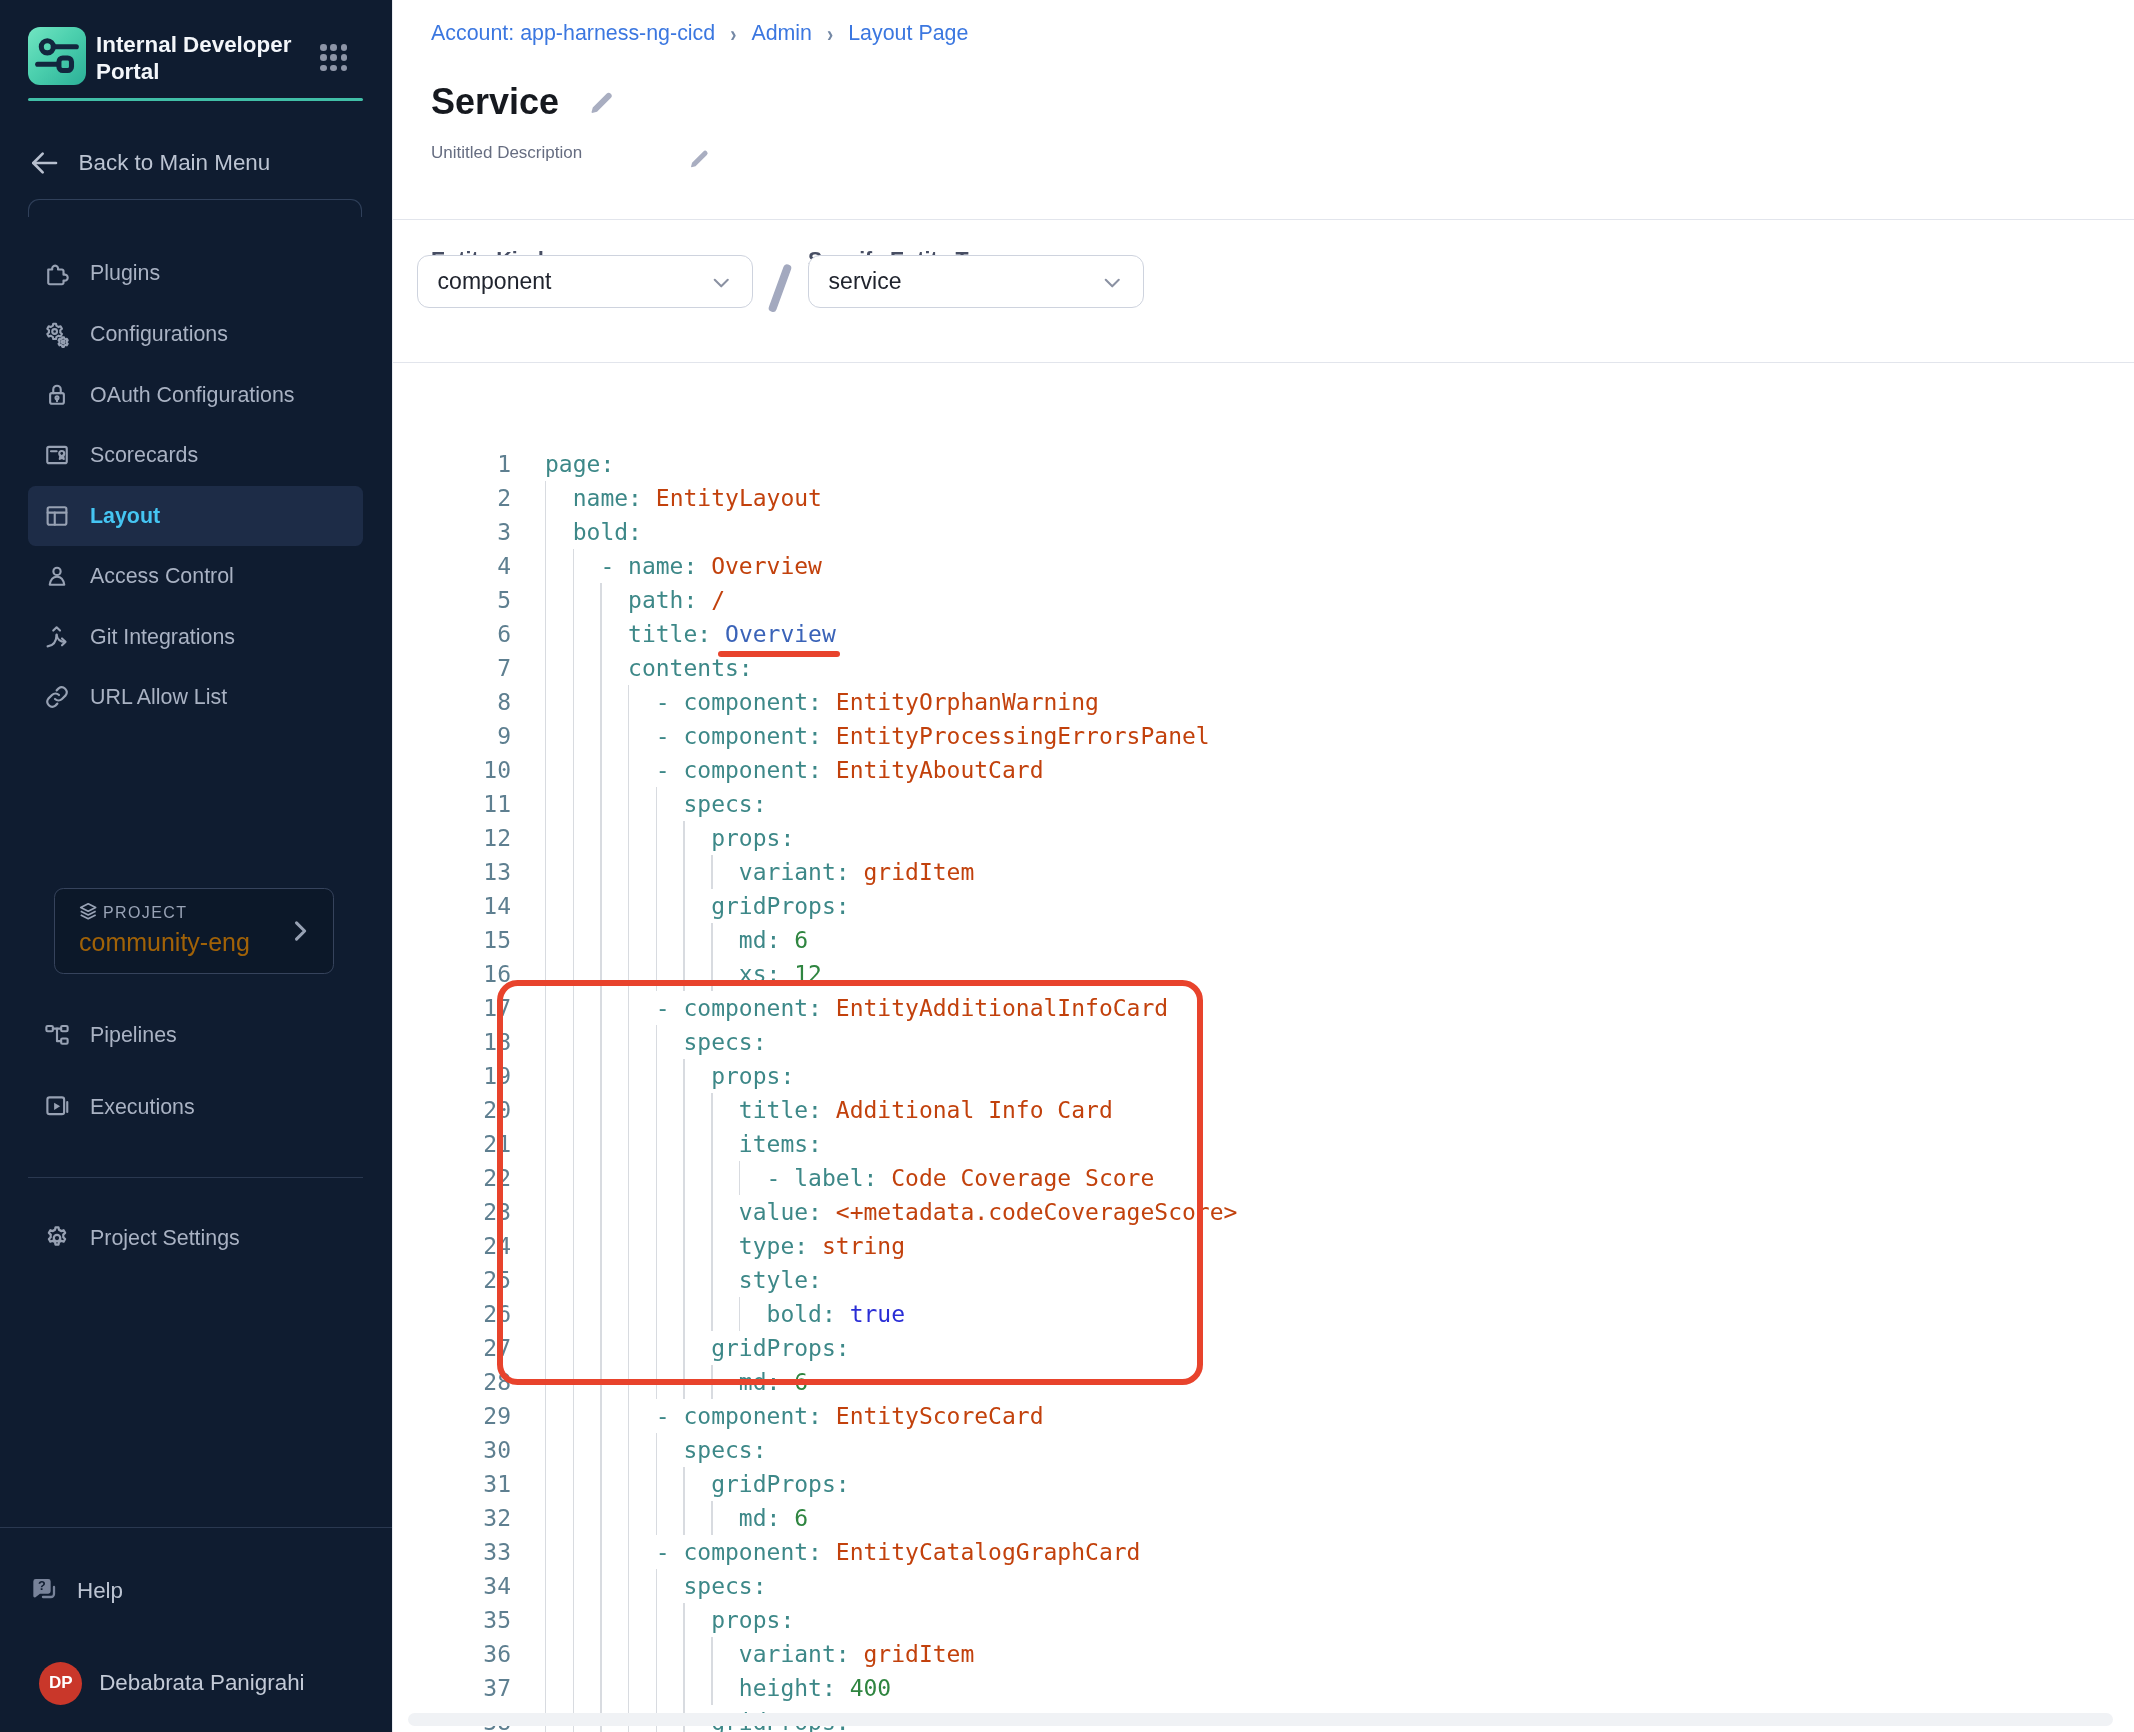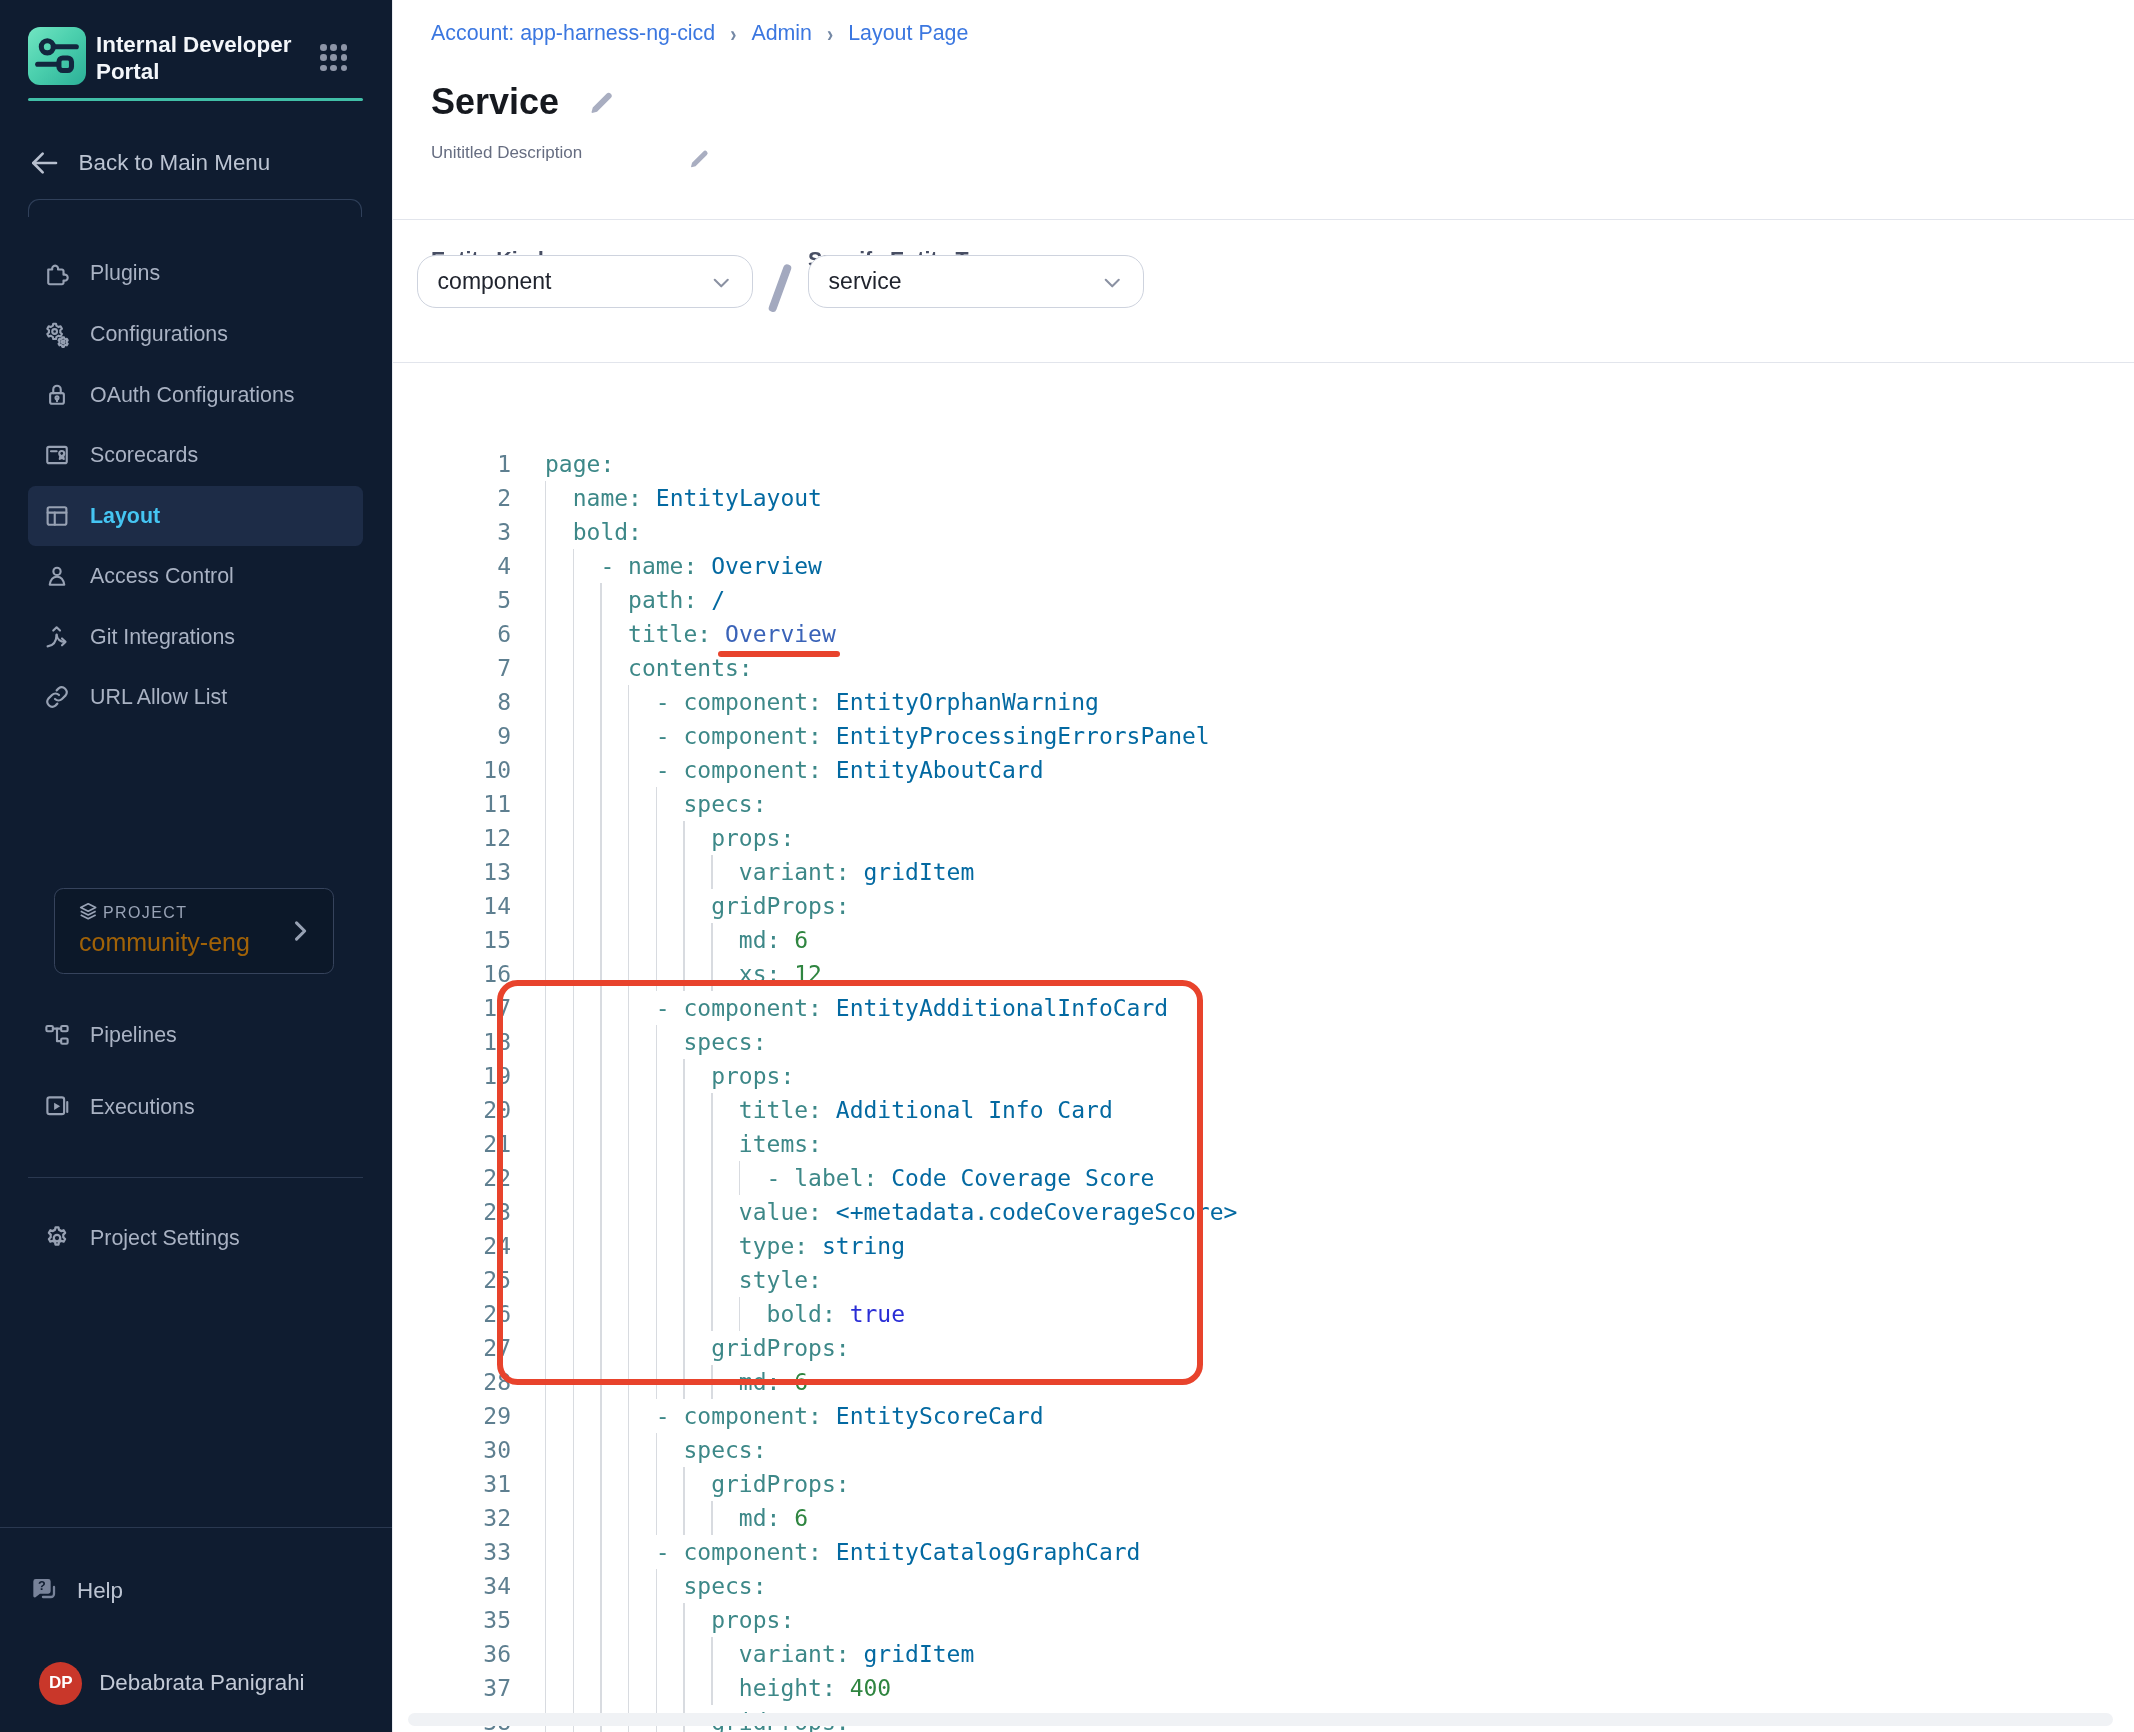--- a/index.html
+++ b/index.html
@@ -44,36 +44,36 @@
   .crumbs{position:absolute;left:38px;top:20.5px;font-size:21.4px;display:flex;align-items:flex-end;gap:15px;}
   .crumb{color:#3b77e0;cursor:pointer;}
   .crumb-sep{color:#7488a5;font-size:18.6px;font-weight:bold;transform:scaleY(1.2);}
   .page-title{position:absolute;left:38px;top:81px;font-size:36px;font-weight:bold;color:#16191f;}
   .pencil{display:inline-block;}
   .title-pencil{position:absolute;left:190px;top:86px;}
   .desc{position:absolute;left:38px;top:143px;font-size:17px;color:#666d81;}
   .desc-pencil{position:absolute;left:291px;top:145px;}
   .hdiv{position:absolute;left:0;right:0;height:0.9px;background:#e2e5ec;}
   .fld-label{position:absolute;font-size:21.4px;font-weight:bold;color:#474e63;}
-  .select{position:absolute;width:336px;height:53px;box-sizing:border-box;border:1.4px solid #ced3de;border-radius:19px;
+  .select{position:absolute;width:336px;height:53px;box-sizing:border-box;border:1.4px solid #ced3de;border-radius:12px;
     background:#fff;display:flex;align-items:center;cursor:pointer;}
   .select .val{margin-left:19.6px;font-size:23px;color:#20242e;}
   .select .chev{position:absolute;right:20.5px;top:19.6px;}
   .slash{position:absolute;left:383px;top:263px;width:7.5px;height:50px;background:#a3a9bf;border-radius:3.7px;
     transform:rotate(20deg);}
   
   .editor{position:absolute;left:0;top:362px;right:0;bottom:0;overflow:hidden;}
   .code{padding-top:85px;}
   .cl{height:34px;white-space:pre;font-family:"DejaVu Sans Mono", monospace;font-size:23px;line-height:34px;padding-left:45px;}
   .ln{display:inline-block;width:73px;text-align:right;color:#5e7f90;}
   .gut{display:inline-block;width:34px;}
   .ind{display:inline-block;height:34px;vertical-align:top;
     background:repeating-linear-gradient(to right,#d8dbe0 0 1.4px,transparent 1.4px 2ch);}
   .tk-k{color:#3d8888;}
-  .tk-v{color:#0369a1;}
+  .tk-v{color:#c2410c;}
   .tk-n{color:#2f8540;}
   .tk-b{color:#2a2ed6;}
   .tk-u{color:#3a63b8;position:relative;}
   .tk-u::after{content:"";position:absolute;left:-7.5px;right:-3.7px;bottom:-10.3px;height:6.5px;background:#e8432c;border-radius:3.7px;}
   .hl-box{position:absolute;left:104px;top:618px;width:706px;height:405px;box-sizing:border-box;
     border:6.5px solid #e8432c;border-radius:20.5px;pointer-events:none;}
   .scroll-strip{position:absolute;left:15px;right:22.4px;top:1713px;height:13px;background:#f0f2f5;border-radius:6.5px;}
   svg{display:block;}
 </style>
 </head>

